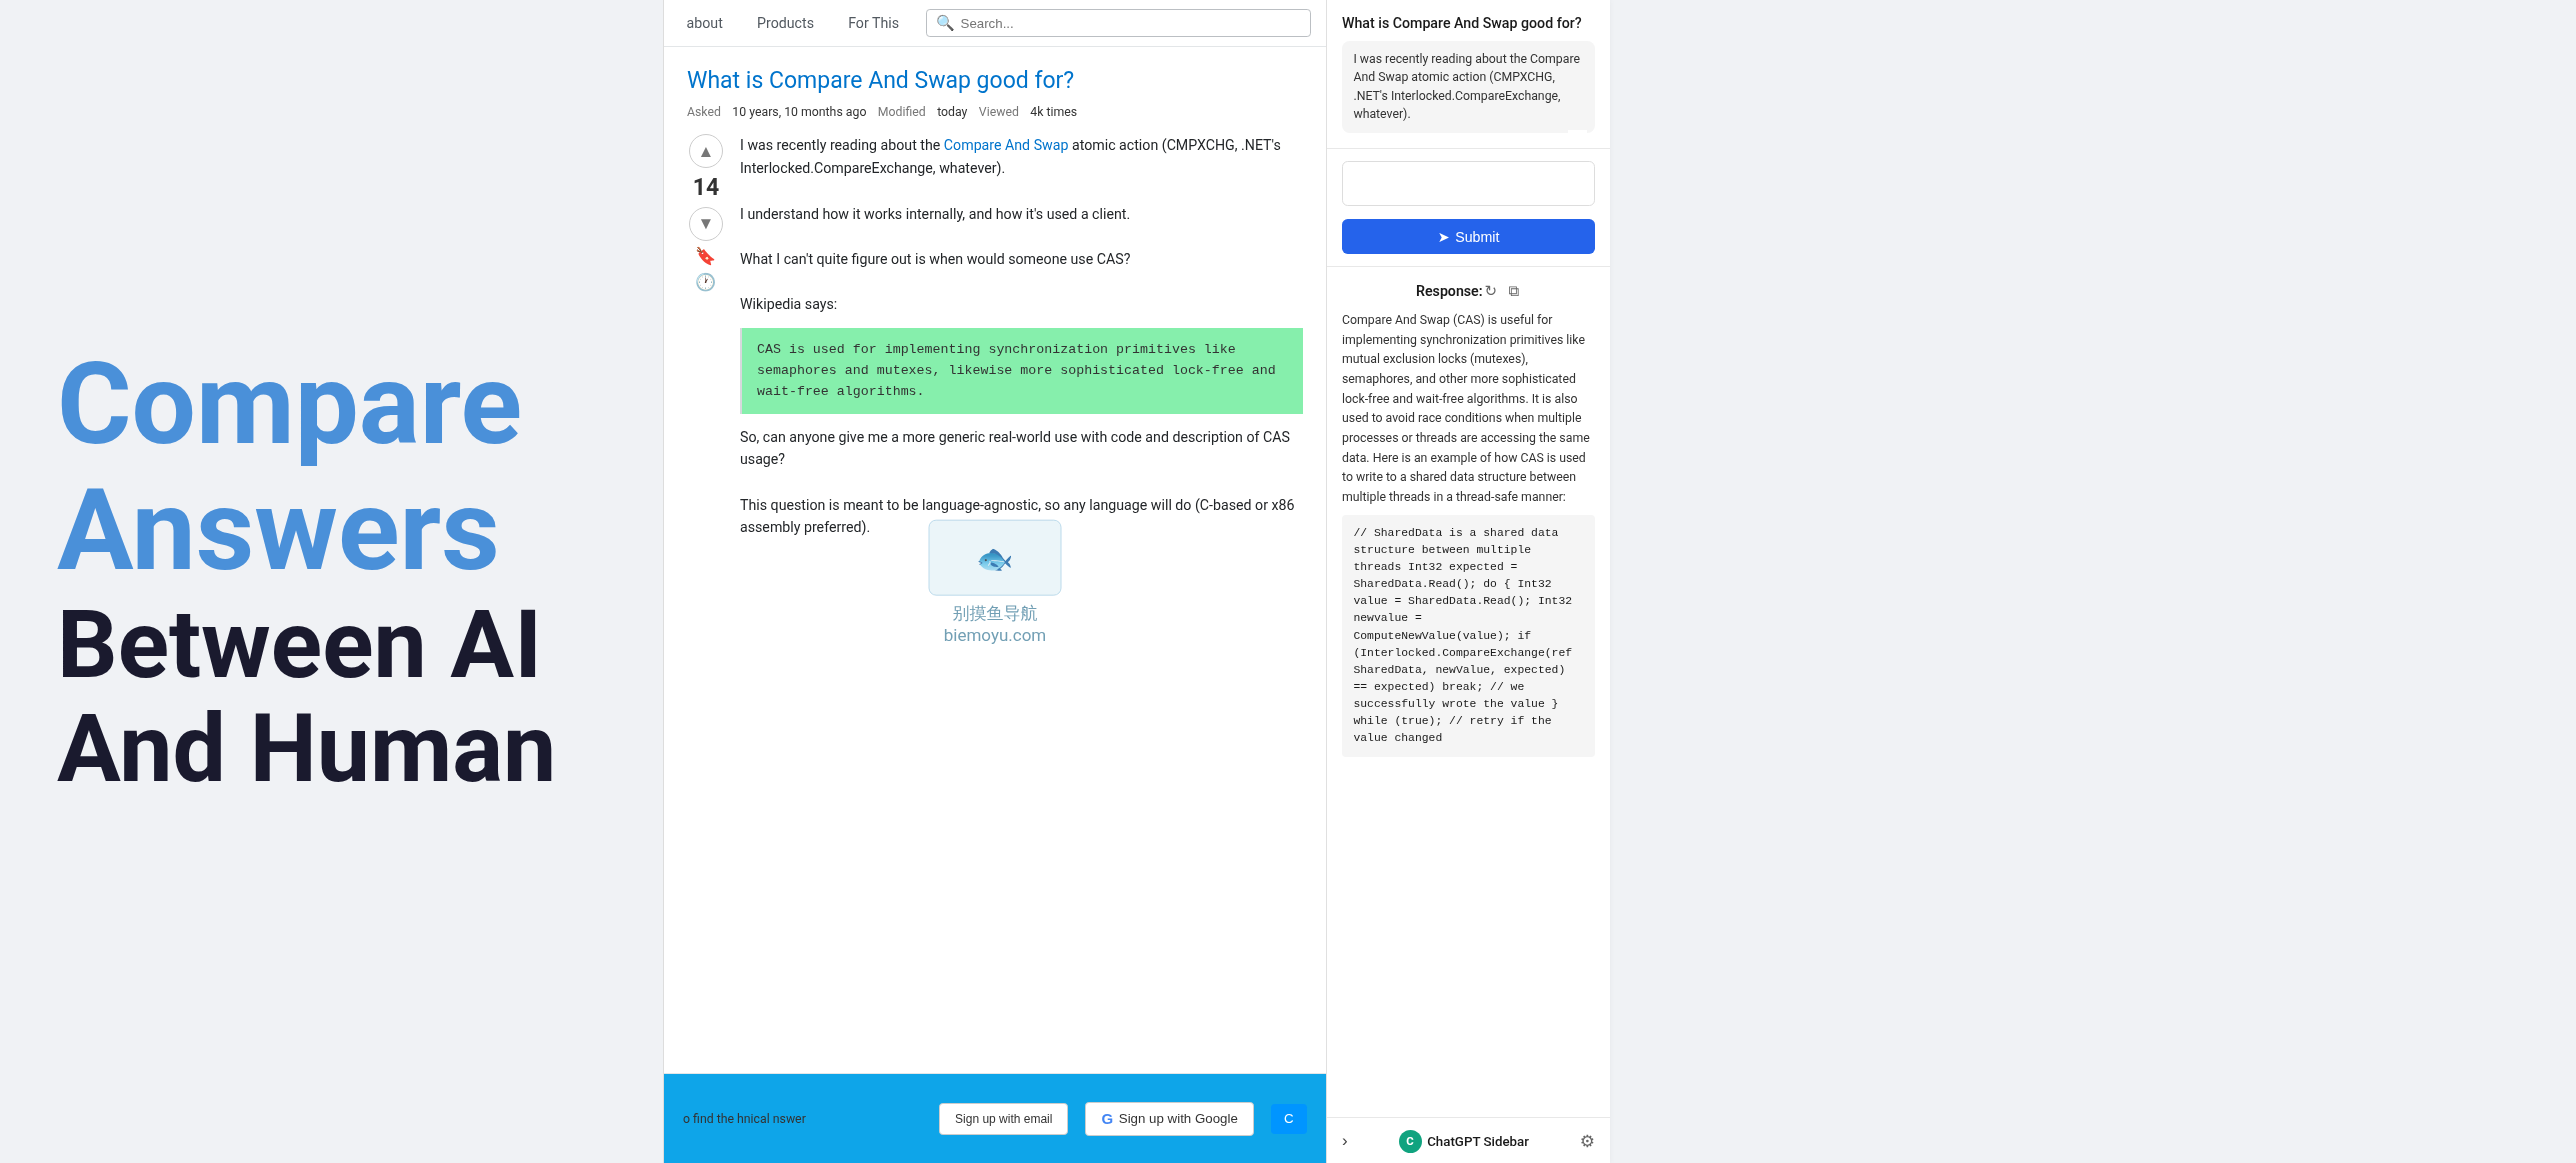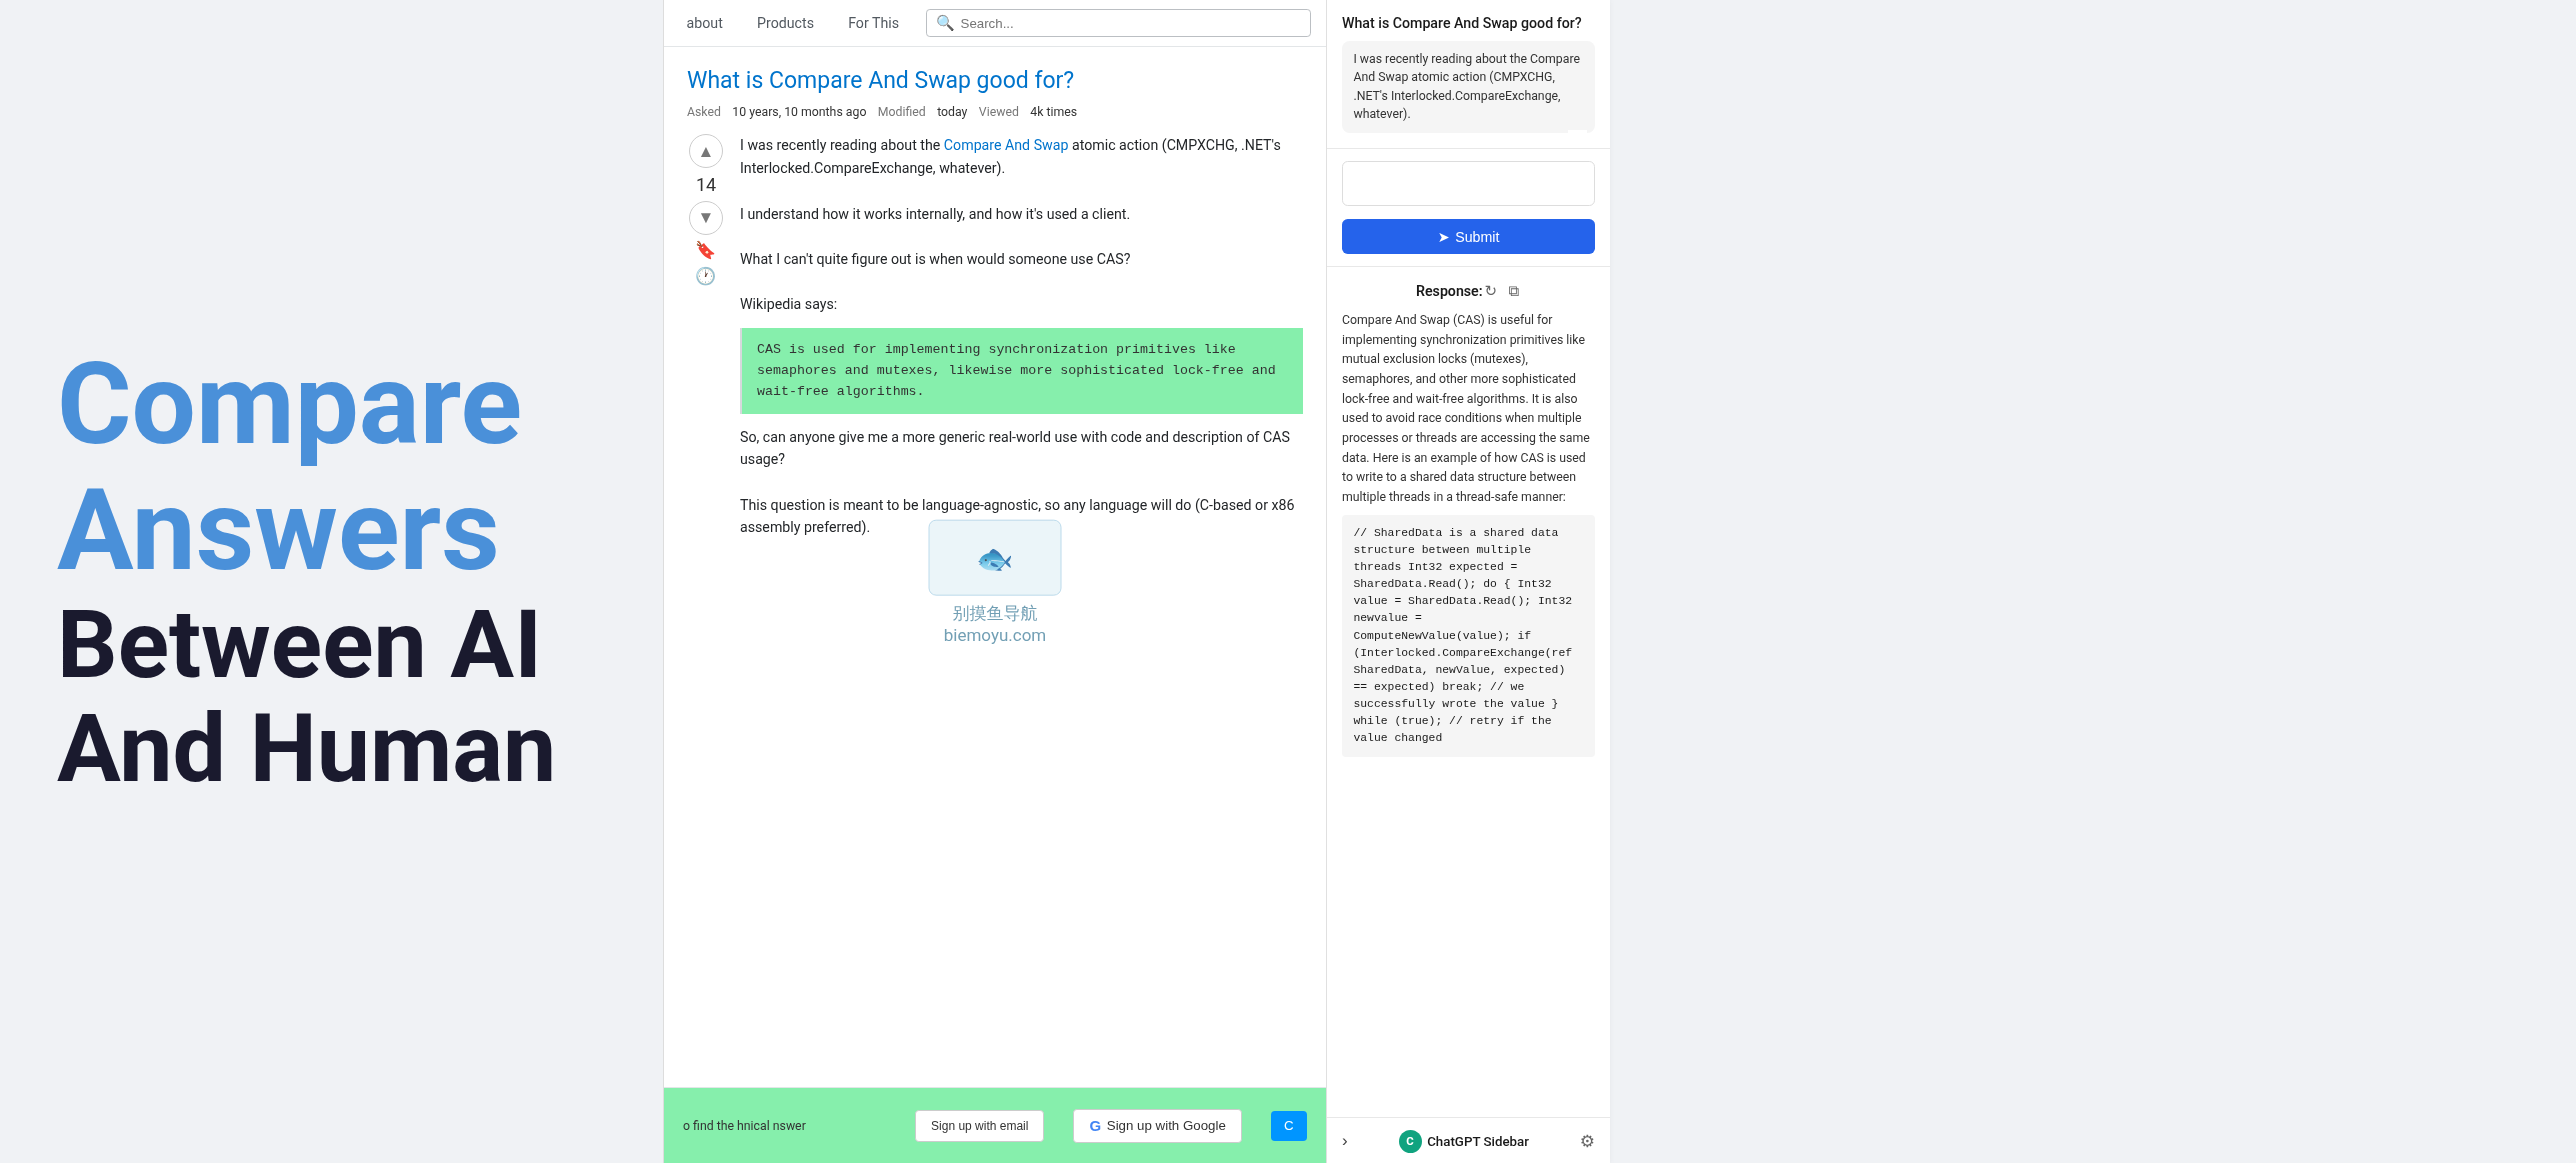--- a/index.html
+++ b/index.html
@@ -160,23 +160,23 @@
       border: 1.9px solid #ccc;
       border-radius: 50%;
       display: flex;
       align-items: center;
       justify-content: center;
       cursor: pointer;
       color: #777;
       font-size: 17px;
     }
     .vote-count {
-      font-size: 18px;
-      color: #333;
-      font-weight: 400;
+      font-size: 23px;
+      color: #333;
+      font-weight: 700;
     }
     .vote-icon-sm {
       font-size: 17px;
       color: #888;
       cursor: pointer;
     }
 
     .so-post-content {
       flex: 1;
       font-size: 14.2px;
@@ -189,26 +189,26 @@
       border-left: 2.8px solid #d6d9dc;
       padding: 11.4px 15px;
       margin: 11.4px 0;
       font-size: 13.3px;
       color: #333;
       font-family: Liberation Mono, monospace;
     }
 
     
     .so-signup-bar {
-      background: #86efac;
+      background: #0ea5e9;
       border-top: 0.9px solid #e3e6e8;
-      padding: 21px 19px;
-      display: flex;
-      align-items: center;
-      gap: 29px;
+      padding: 28px 19px;
+      display: flex;
+      align-items: center;
+      gap: 17px;
       flex-shrink: 0;
     }
     .so-signup-text {
       font-size: 12.3px;
       color: #333;
       flex: 1;
     }
     .btn-signup-email {
       background: #fff;
       border: 0.9px solid #ccc;

